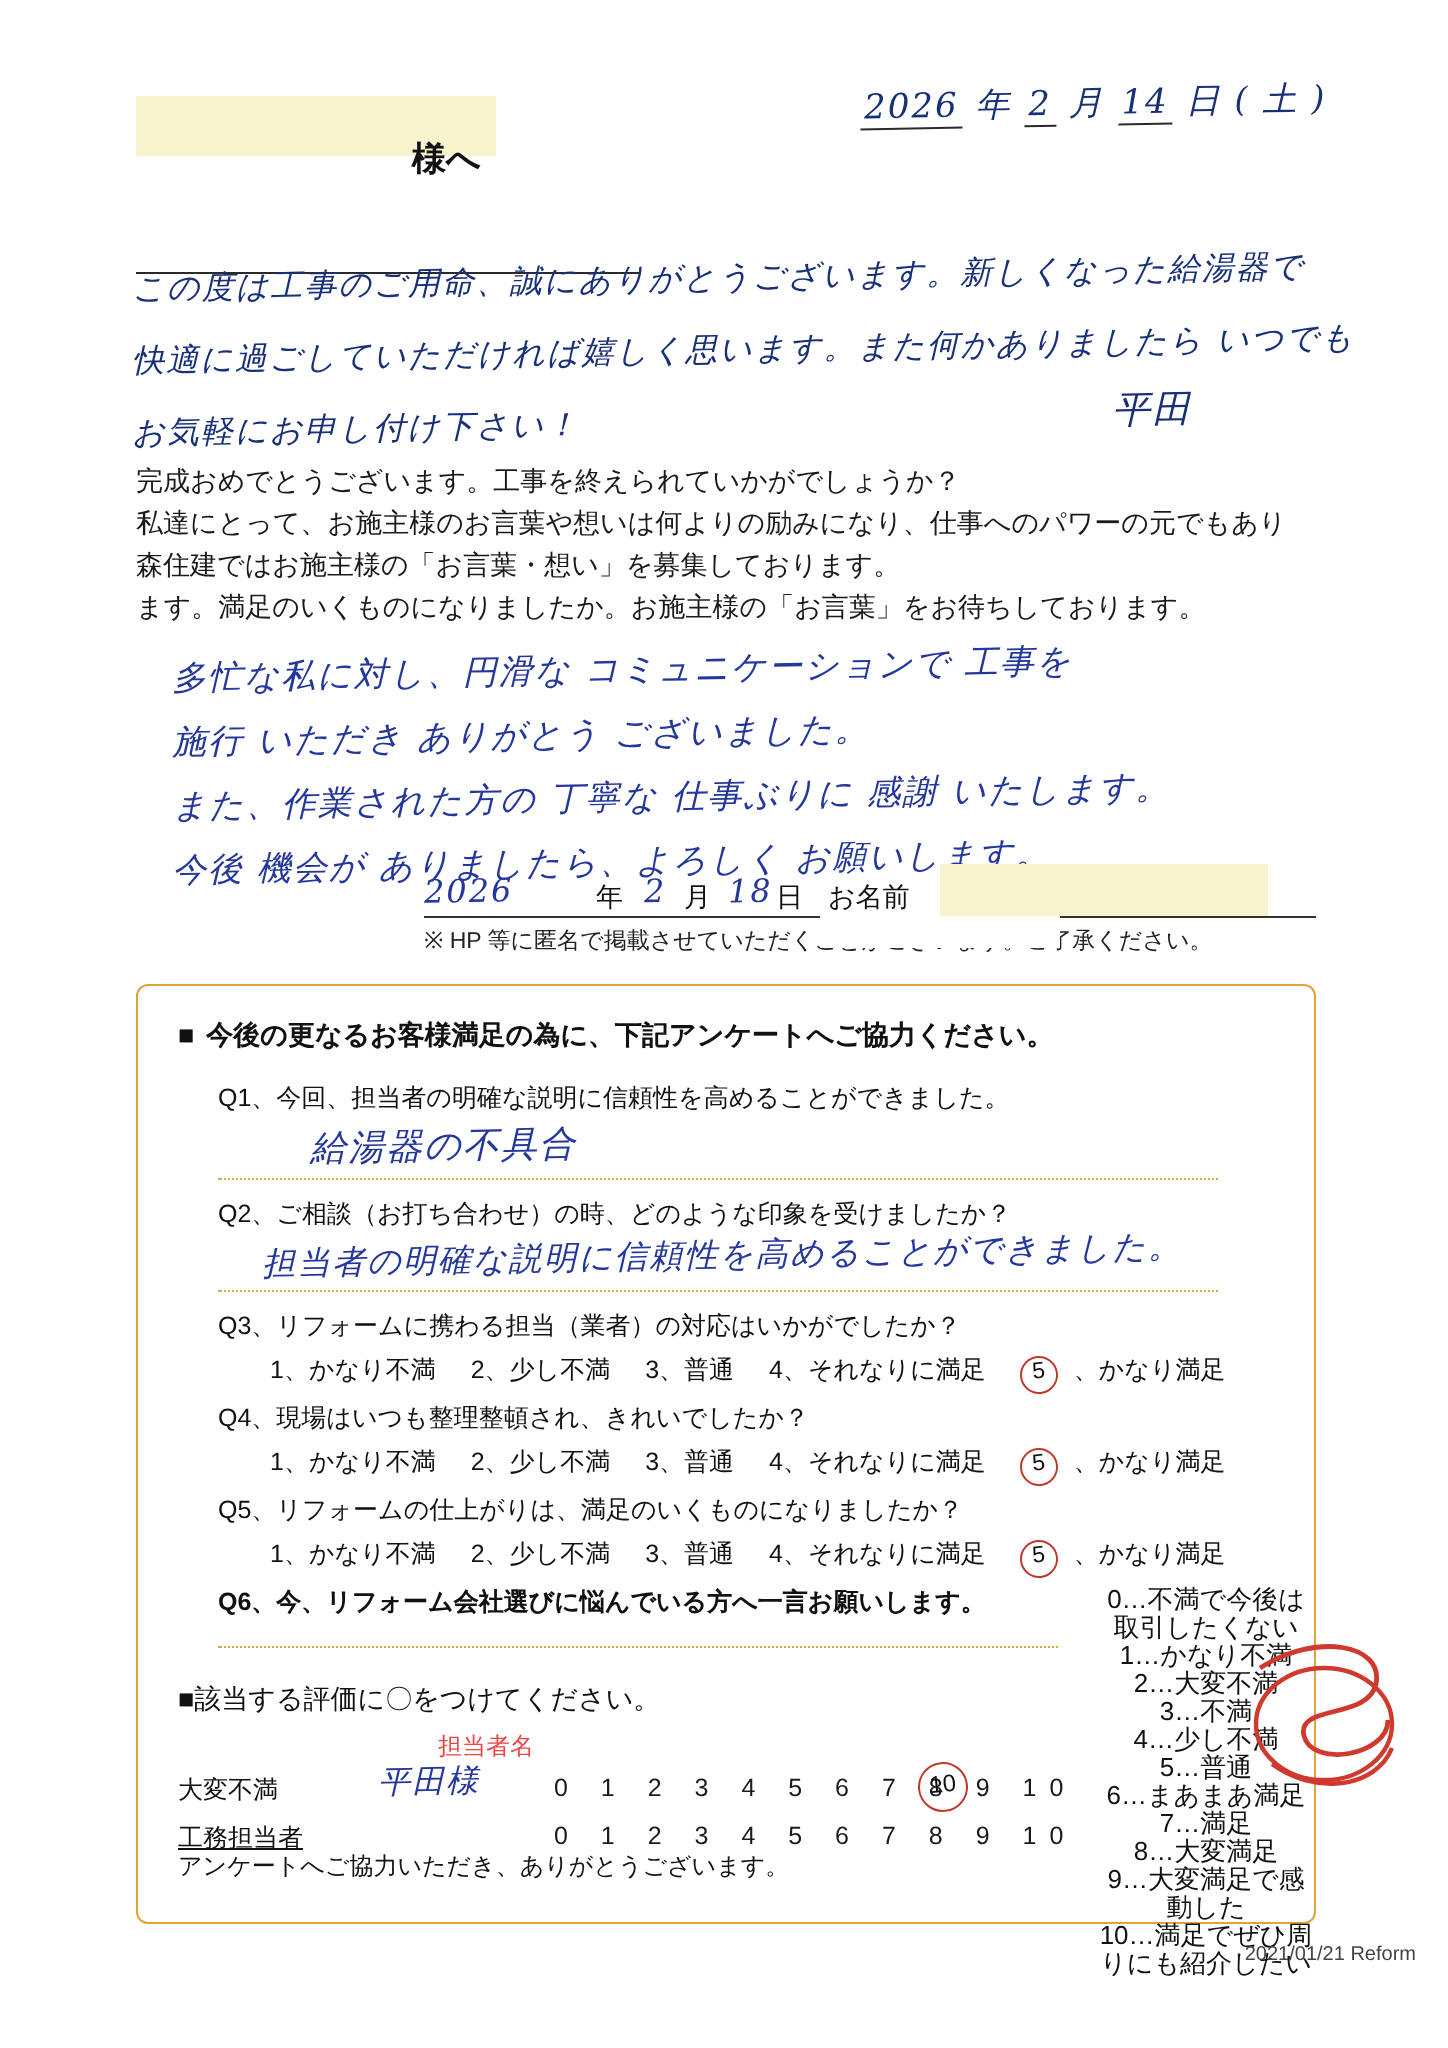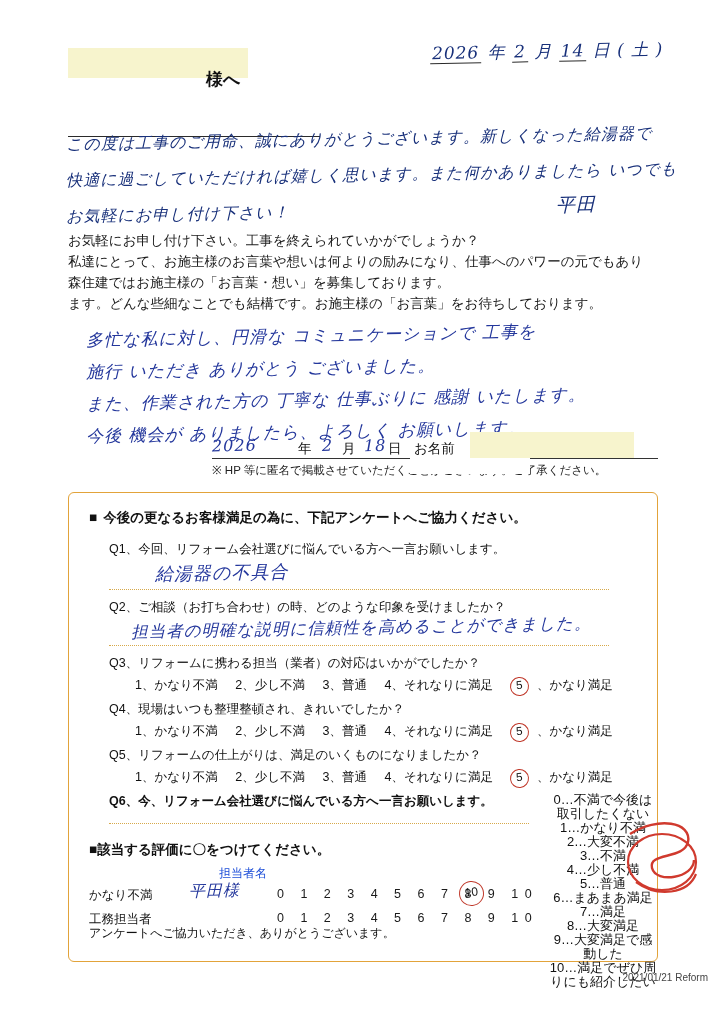--- a/index.html
+++ b/index.html
@@ -132,24 +132,24 @@
     color:#111;transform:rotate(-6deg);
   }
 
   
   .legend{
     position:absolute;left:480px;top:300px;font-size:13px;line-height:14px;color:#111;text-align:center;
   }
 
   
   .rate-head{
-    position:absolute;left:20px;top:348px;font-size:13.5px;font-weight:bold;color:#111;
+    position:absolute;left:20px;top:348px;font-size:13.5px;font-weight:normal;color:#111;
   }
   .rate-sub{
-    position:absolute;left:150px;top:372px;font-size:12px;color:#1d4ed8;
+    position:absolute;left:150px;top:372px;font-size:12px;color:#ef4444;
   }
   .rate-row{
     position:absolute;font-size:12.5px;color:#111;
   }
   .numline{
     letter-spacing:6.5px;font-size:12.5px;
   }
   .thanks{
     position:absolute;left:20px;top:432px;font-size:12px;color:#111;
   }
@@ -186,24 +186,24 @@
 
   <div class="greet">
     <div class="hw hw-pen">この度は工事のご用命、誠にありがとうございます。新しくなった給湯器で</div>
     <div class="hw hw-pen">快適に過ごしていただければ嬉しく思います。また何かありましたら いつでも</div>
     <div class="hw hw-pen">お気軽にお申し付け下さい！</div>
   </div>
   <div class="sign-hirata hw hw-pen">平田</div>
 
 
   <div class="intro">
-    <div>お気軽にお申し付け下さい。工事を終えられていかがでしょうか？</div>
+    <div>完成おめでとうございます。工事を終えられていかがでしょうか？</div>
     <div>私達にとって、お施主様のお言葉や想いは何よりの励みになり、仕事へのパワーの元でもあり</div>
     <div>森住建ではお施主様の「お言葉・想い」を募集しております。</div>
-    <div>ます。どんな些細なことでも結構です。お施主様の「お言葉」をお待ちしております。</div>
+    <div>ます。満足のいくものになりましたか。お施主様の「お言葉」をお待ちしております。</div>
   </div>
 
   <div class="comment">
     <div class="hw hw-blue">多忙な私に対し、円滑な コミュニケーションで 工事を</div>
     <div class="hw hw-blue">施行 いただき ありがとう ございました。</div>
     <div class="hw hw-blue">また、作業された方の 丁寧な 仕事ぶりに 感謝 いたします。</div>
     <div class="hw hw-blue">今後 機会が ありましたら、よろしく お願いします。</div>
   </div>
 
   <div class="sig-row">
@@ -221,21 +221,21 @@
   </div>
   <div class="note-hp">※ HP 等に匿名で掲載させていただくことがございます。ご了承ください。</div>
   <div class="note-mask"></div>
 
   <div class="qbox">
 
     <div class="qhead">
       <span class="sq">■</span><span>今後の更なるお客様満足の為に、下記アンケートへご協力ください。</span>
     </div>
 
-    <div class="q" style="top:48px;">Q1、今回、リフォーム会社選びに悩んでいる方へ一言お願いします。</div>
+    <div class="q" style="top:48px;">Q1、今回、担当者の明確な説明に信頼性を高めることができました。</div>
     <div class="ans-hw hw hw-blue" style="left:86px;top:68px;">給湯器の不具合</div>
     <div class="dotline" style="top:96px;"></div>
 
     <div class="q" style="top:106px;">Q2、ご相談（お打ち合わせ）の時、どのような印象を受けましたか？</div>
     <div class="ans-hw hw hw-blue" style="left:62px;top:124px;font-size:16.5px;">担当者の明確な説明に信頼性を高めることができました。</div>
     <div class="dotline" style="top:152px;"></div>
 
     <div class="q" style="top:162px;text-align:center;">Q3、リフォームに携わる担当（業者）の対応はいかがでしたか？</div>
     <div class="q-ans" style="top:184px;">
       <span class="opt">1、かなり不満</span>
@@ -282,29 +282,29 @@
       <div>9…大変満足で感動した</div>
       <div>10…満足でぜひ周りにも紹介したい</div>
     </div>
 
     <div class="rate-head">
       <span class="sq">■</span><span>該当する評価に〇をつけてください。</span>
     </div>
     <div class="rate-sub">担当者名</div>
 
     <div class="rate-row" style="left:20px;top:394px;">
-      <span>かなり不満 </span>
+      <span>大変不満 </span>
     </div>
     <div class="hw hw-blue" style="position:absolute;left:120px;top:388px;font-size:16px;">平田様</div>
     <div class="numline" style="position:absolute;left:208px;top:394px;">0 1 2 3 4 5 6 7 8 9 10</div>
     <div style="position:absolute;left:390px;top:388px;">
       <span class="circ" style="width:23px;height:23px;line-height:21px;font-size:12px;">10</span>
     </div>
 
-    <div class="rate-row" style="left:20px;top:418px;">
+    <div class="rate-row" style="left:20px;top:418px;text-decoration:underline;">
       <span>工務担当者 </span>
     </div>
     <div class="hw hw-blue" style="position:absolute;left:120px;top:412px;font-size:16px;"></div>
     <div class="numline" style="position:absolute;left:208px;top:418px;">0 1 2 3 4 5 6 7 8 9 10</div>
 
     <div class="thanks">アンケートへご協力いただき、ありがとうございます。</div>
   </div>
 
   <svg class="scribble" viewBox="0 0 90 92">
     <path d="M12 22 C 40 4, 74 10, 70 30 C 66 48, 30 40, 34 56 C 38 72, 76 66, 76 48" fill="none" stroke="#d03a2e" stroke-width="2.4"></path>

